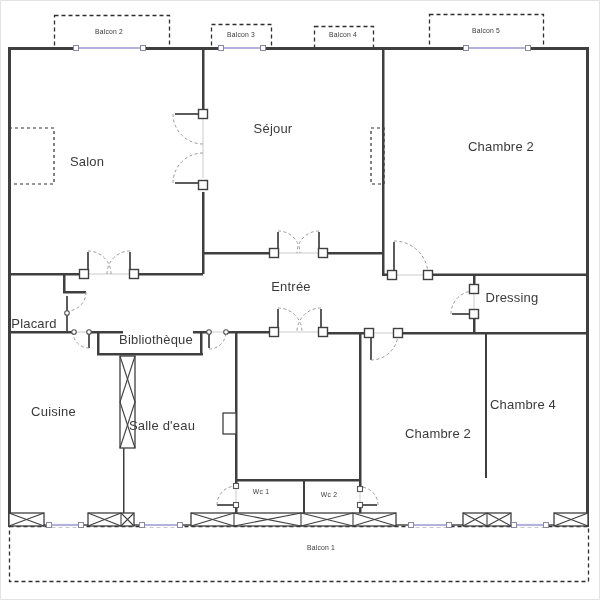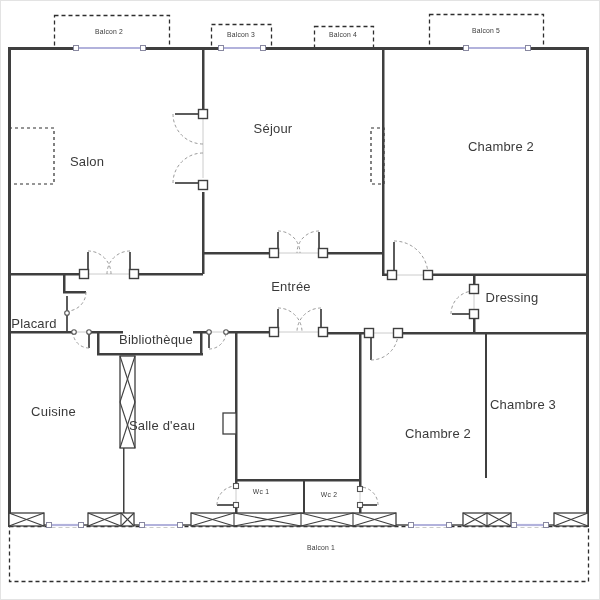--- a/index.html
+++ b/index.html
@@ -197,18 +197,18 @@
       <div class="plan-label" style="left: 86px; top: 160px; color: rgb(58, 58, 58);">Salon</div>
       <div class="plan-label" style="left: 272px; top: 127px; color: rgb(58, 58, 58);">Séjour</div>
       <div class="plan-label" style="left: 500px; top: 145px; color: rgb(58, 58, 58);">Chambre 2</div>
       <div class="plan-label" style="left: 290px; top: 285px; color: rgb(58, 58, 58);">Entrée</div>
       <div class="plan-label" style="left: 33px; top: 298px; color: rgb(58, 58, 58); margin-top: 24px;">Placard</div>
       <div class="plan-label" style="left: 511px; top: 296px; color: rgb(58, 58, 58);">Dressing</div>
       <div class="plan-label" style="left: 155px; top: 338px; color: rgb(58, 58, 58);">Bibliothèque</div>
       <div class="plan-label" style="left: 44px; top: 410px; color: rgb(58, 58, 58); padding-left: 17px;">Cuisine</div>
       <div class="plan-label" style="left: 161px; top: 424px; color: rgb(58, 58, 58);">Salle d'eau</div>
       <div class="plan-label" style="left: 437px; top: 400px; color: rgb(58, 58, 58); margin-top: 32px;">Chambre 2</div>
-      <div class="plan-label" style="left: 522px; top: 403px; color: rgb(58, 58, 58);">Chambre 3</div>
+      <div class="plan-label" style="left: 522px; top: 403px; color: rgb(58, 58, 58);">Chambre 4</div>
       <div class="plan-label sm" style="left: 260px; top: 490px; color: rgb(58, 58, 58);">Wc 1</div>
       <div class="plan-label sm" style="left: 328px; top: 493px; color: rgb(58, 58, 58);">Wc 2</div>
       <div class="plan-label sm" style="left: 320px; top: 546px; color: rgb(58, 58, 58);">Balcon 1</div>
     </div>
 </div>
 
 </body></html>

